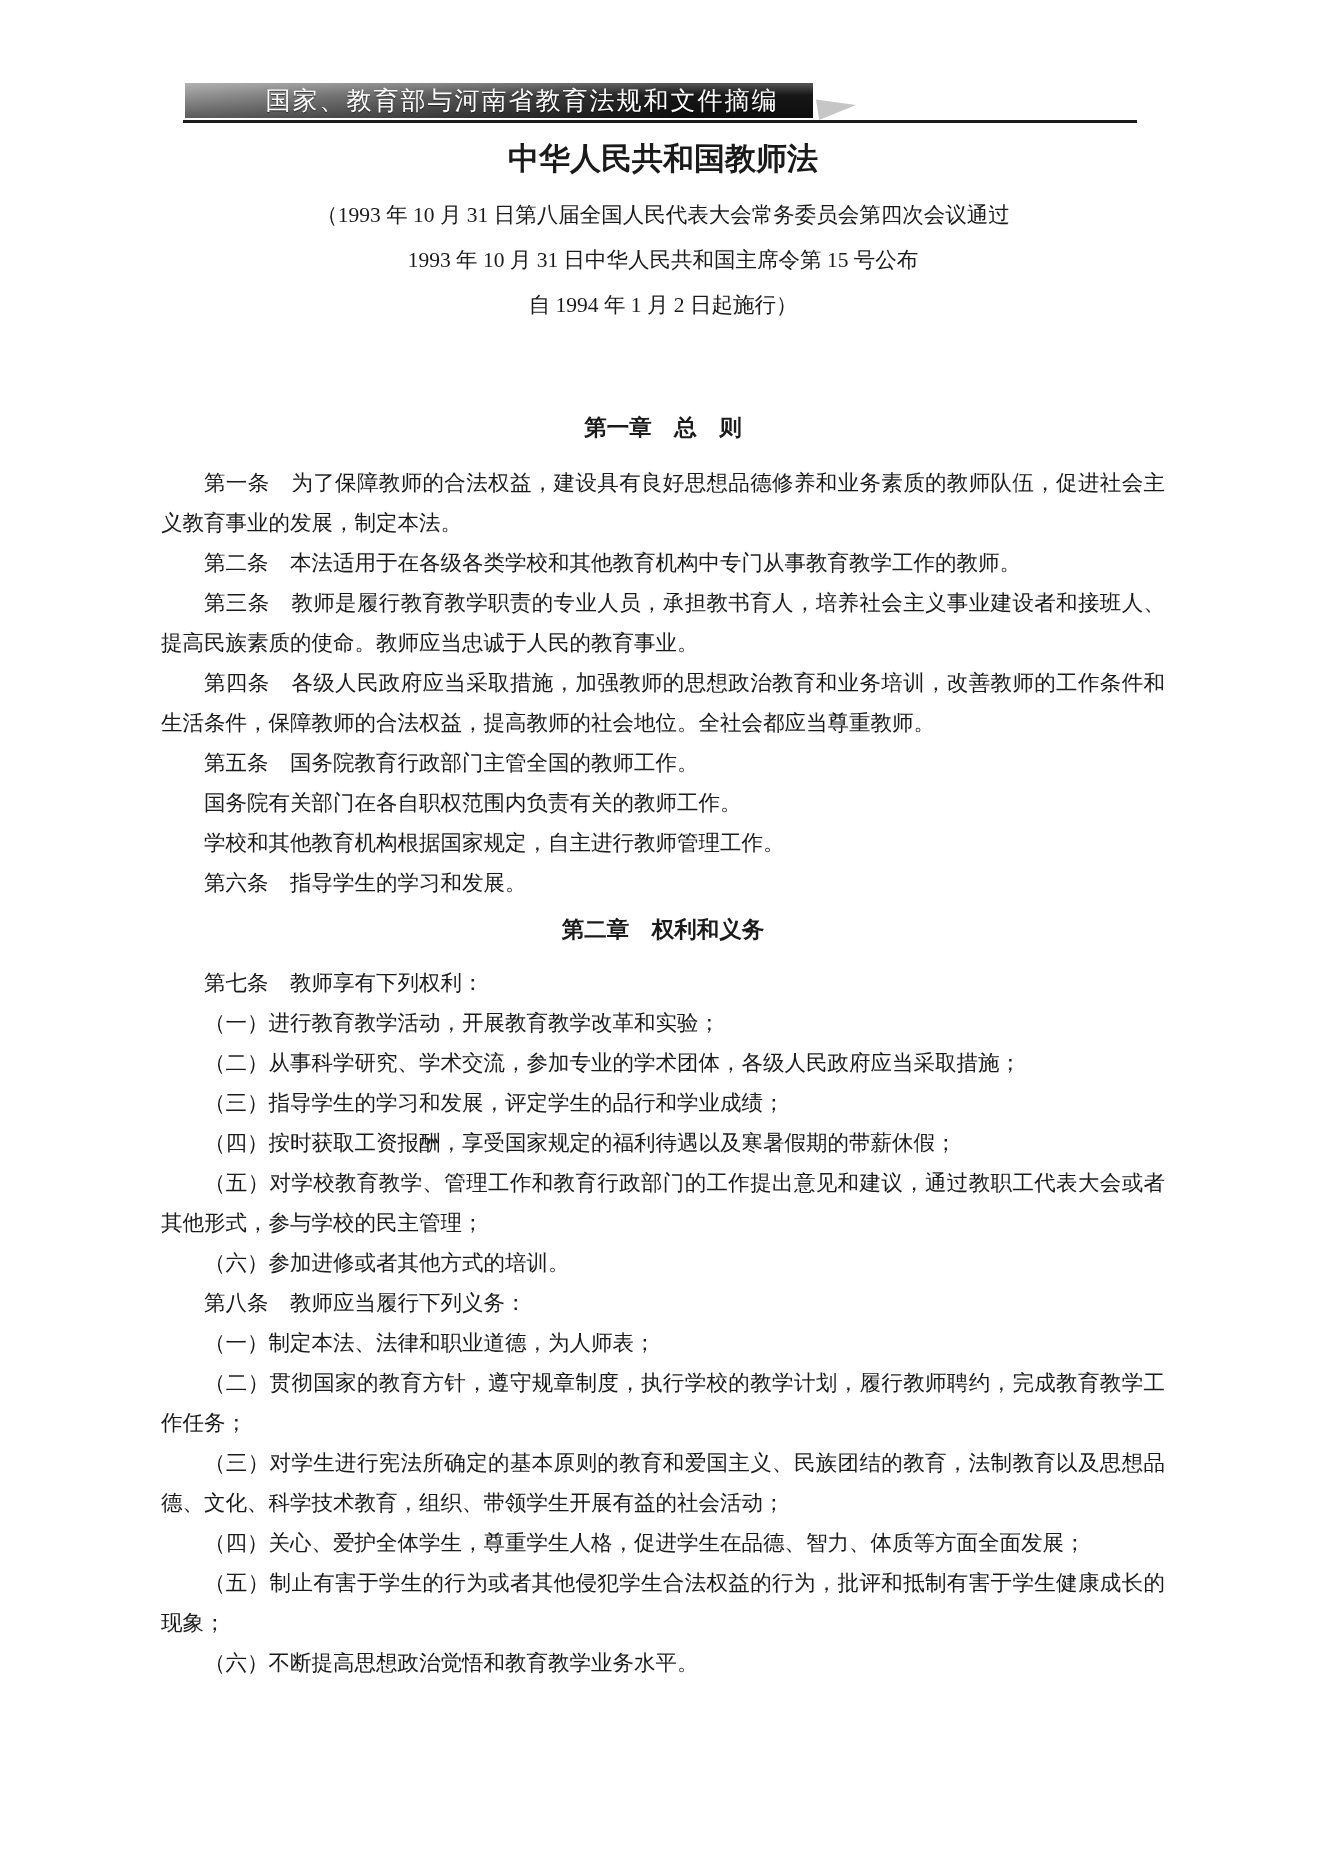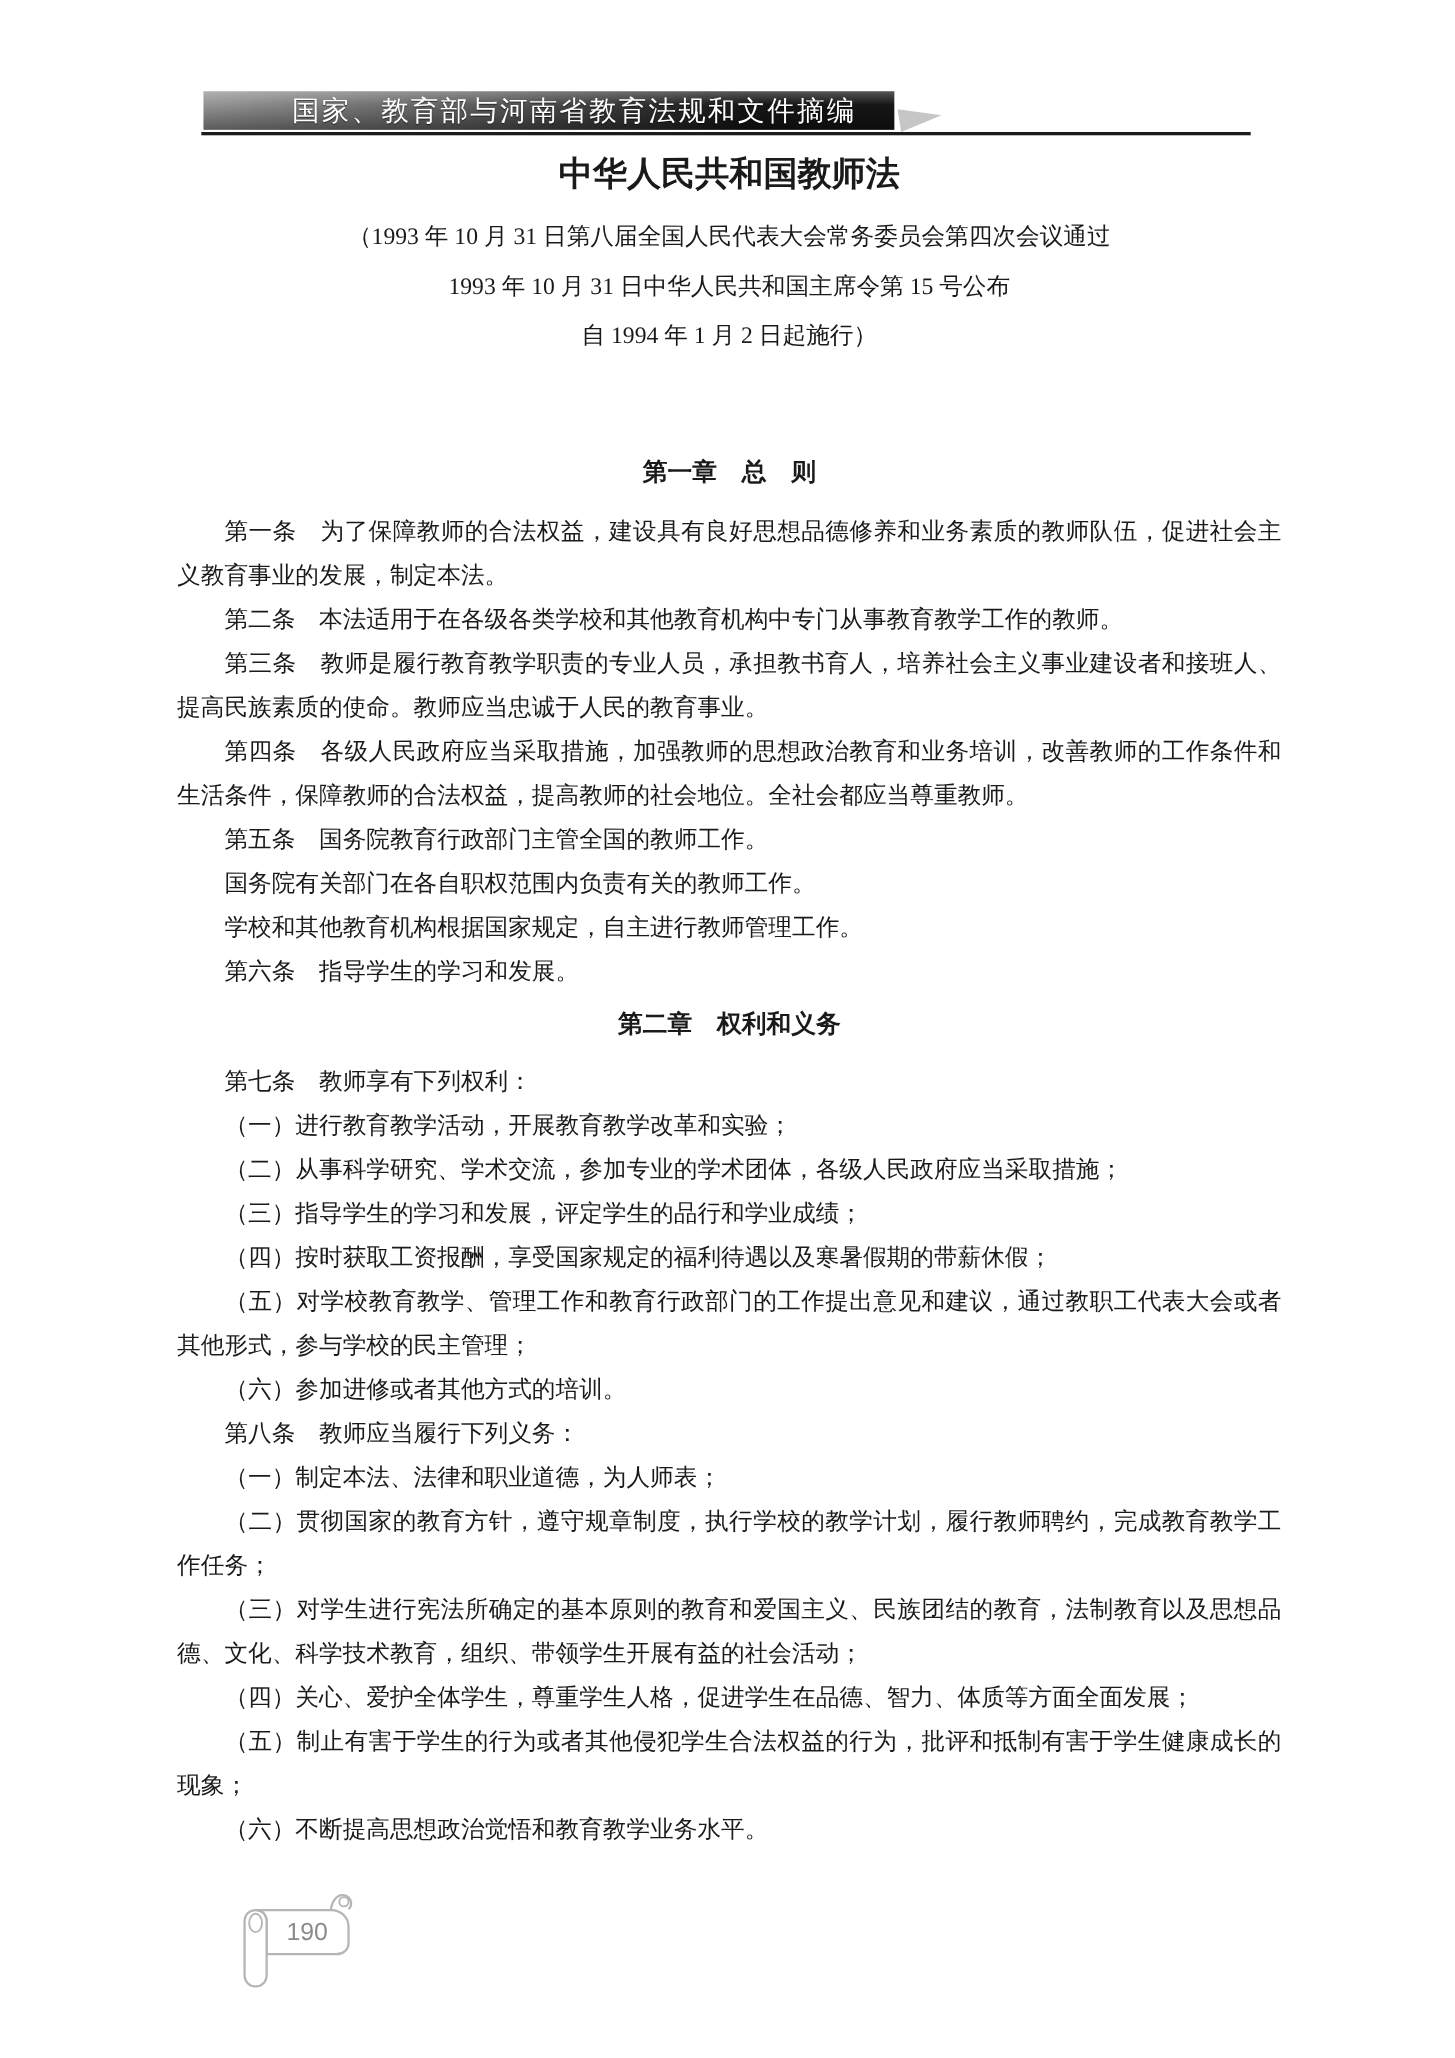--- a/index.html
+++ b/index.html
@@ -68,21 +68,21 @@
     text-align:center;
     line-height:40px;
     margin:0 0 14px 0;
   }
   .preamble p{
     margin:5px;
     text-align:center;
     text-indent:0;
   }
   .chapter-heading{
-    font-family:Liberation Serif, serif;
+    font-family:Liberation Mono, monospace;
     font-size:22.5px;
     font-weight:bold;
     text-align:center;
     line-height:40px;
     margin:0;
   }
   .chapter-heading.ch1{margin-top:84px;margin-bottom:14px;}
   .chapter-heading.ch2{margin-top:8px;margin-bottom:12px;}
   .para{
     margin:0;
@@ -144,27 +144,14 @@
     <p class="para">第八条　教师应当履行下列义务：</p>
     <p class="para">（一）制定本法、法律和职业道德，为人师表；</p>
     <p class="para">（二）贯彻国家的教育方针，遵守规章制度，执行学校的教学计划，履行教师聘约，完成教育教学工作任务；</p>
     <p class="para">（三）对学生进行宪法所确定的基本原则的教育和爱国主义、民族团结的教育，法制教育以及思想品德、文化、科学技术教育，组织、带领学生开展有益的社会活动；</p>
     <p class="para">（四）关心、爱护全体学生，尊重学生人格，促进学生在品德、智力、体质等方面全面发展；</p>
     <p class="para">（五）制止有害于学生的行为或者其他侵犯学生合法权益的行为，批评和抵制有害于学生健康成长的现象；</p>
     <p class="para">（六）不断提高思想政治觉悟和教育教学业务水平。</p>
 
   </div>
 
-  <div class="page-footer">
-    <svg viewBox="0 0 150 110">
-
-      <path d="M112,30 C110,14 118,4 127,6 C134,8 136,17 131,21" fill="#ffffff" stroke="var(--scroll_outline)" stroke-width="2.5"></path>
-      <circle cx="126" cy="13" r="5" fill="#ffffff" stroke="var(--scroll_outline)" stroke-width="2"></circle>
-
-      <path d="M30,22 H112 C124,22 131,31 131,40 V58 C131,65 125,70 118,70 H42 V35 C42,27 37,22 30,22 Z" fill="#ffffff" stroke="var(--scroll_outline)" stroke-width="2.5"></path>
-
-      <path d="M18,35 C18,27 23,22 30,22 C37,22 42,27 42,35 V92 C42,100 37,105 30,105 C23,105 18,100 18,92 Z" fill="#ffffff" stroke="var(--scroll_outline)" stroke-width="2.5"></path>
-      <ellipse cx="30" cy="36" rx="7" ry="10" fill="#ffffff" stroke="var(--scroll_outline)" stroke-width="2"></ellipse>
-      <text class="scroll-num" x="86" y="55" text-anchor="middle">190</text>
-    </svg>
-  </div>
 
 </div>
 
 </body></html>

